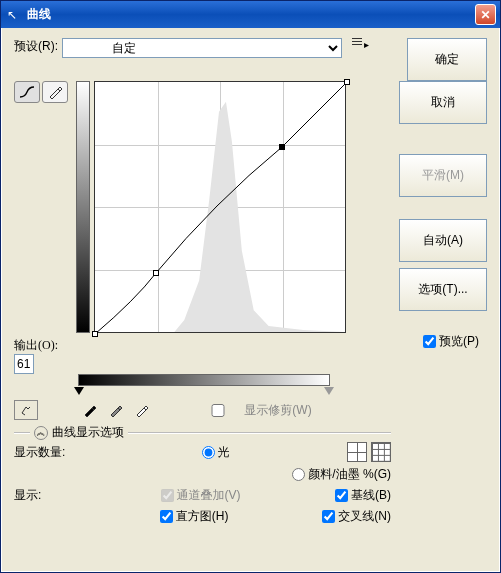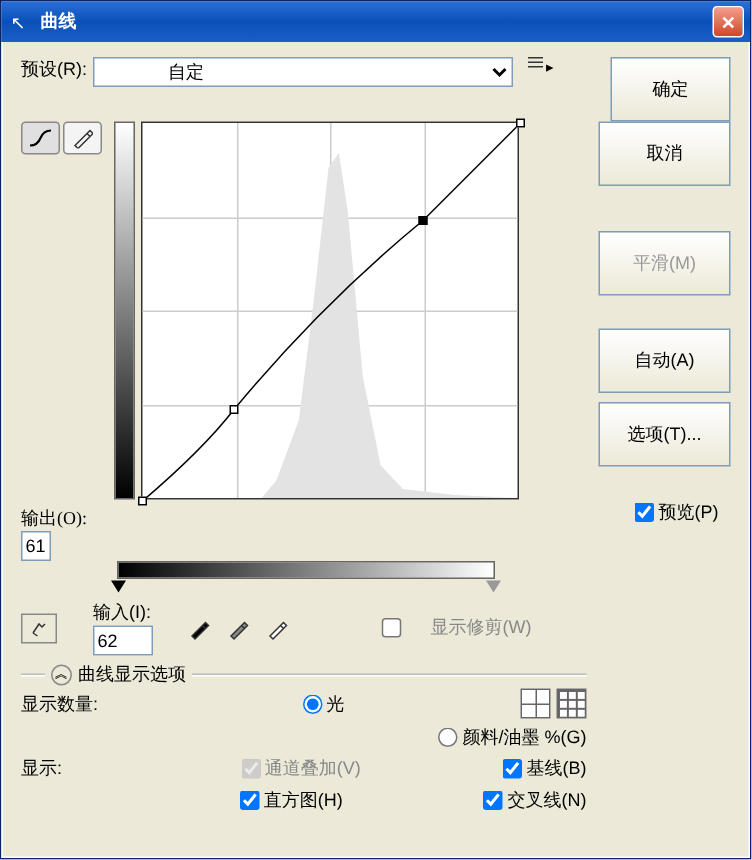--- a/index.html
+++ b/index.html
@@ -139,24 +139,20 @@
             <div class="tri black"></div>
             <div class="tri white"></div>
           </div>
         </div>
         <div class="input-row">
           <div class="nudge">
             <svg width="14" height="14">
                 <path d="M3 10 L7 4 L9 6 L11 4 M6 12 L3 10" stroke="#333" fill="none"></path>
               </svg>
           </div>
-          <div>
-            <div class="lbl" style="text-align:center">输入(I):</div>
-            <input type="text" value="62" style="">
-          </div>
           <div class="eyedrops">
             <div class="eyedrop">
                 <svg width="16" height="16">
                   <path d="M3 13 L10 6 L12 8 L5 15 Z M10 6 L12 4 L14 6 L12 8" stroke="#333" fill="#000"></path>
                 </svg>
               </div>
             <div class="eyedrop">
                 <svg width="16" height="16">
                   <path d="M3 13 L10 6 L12 8 L5 15 Z M10 6 L12 4 L14 6 L12 8" stroke="#333" fill="#888"></path>
                 </svg>

